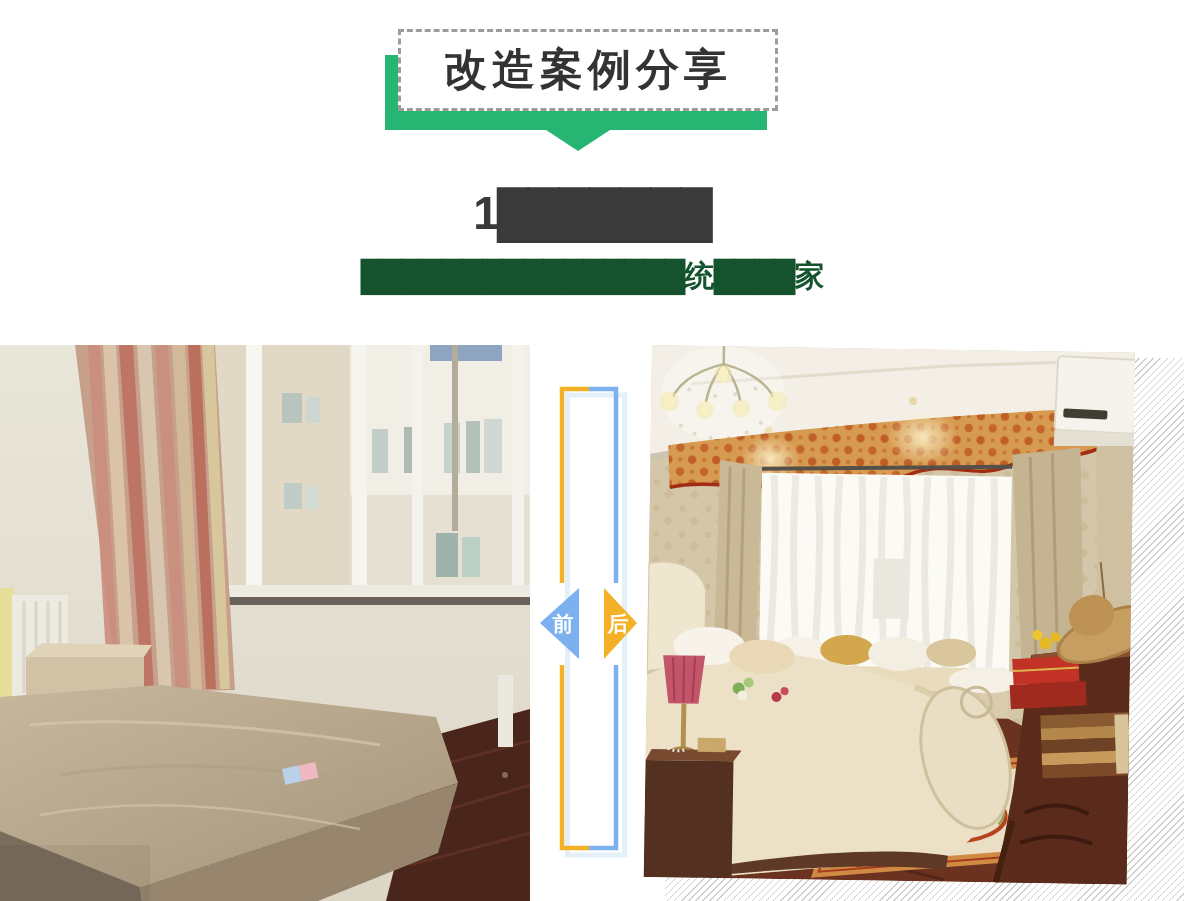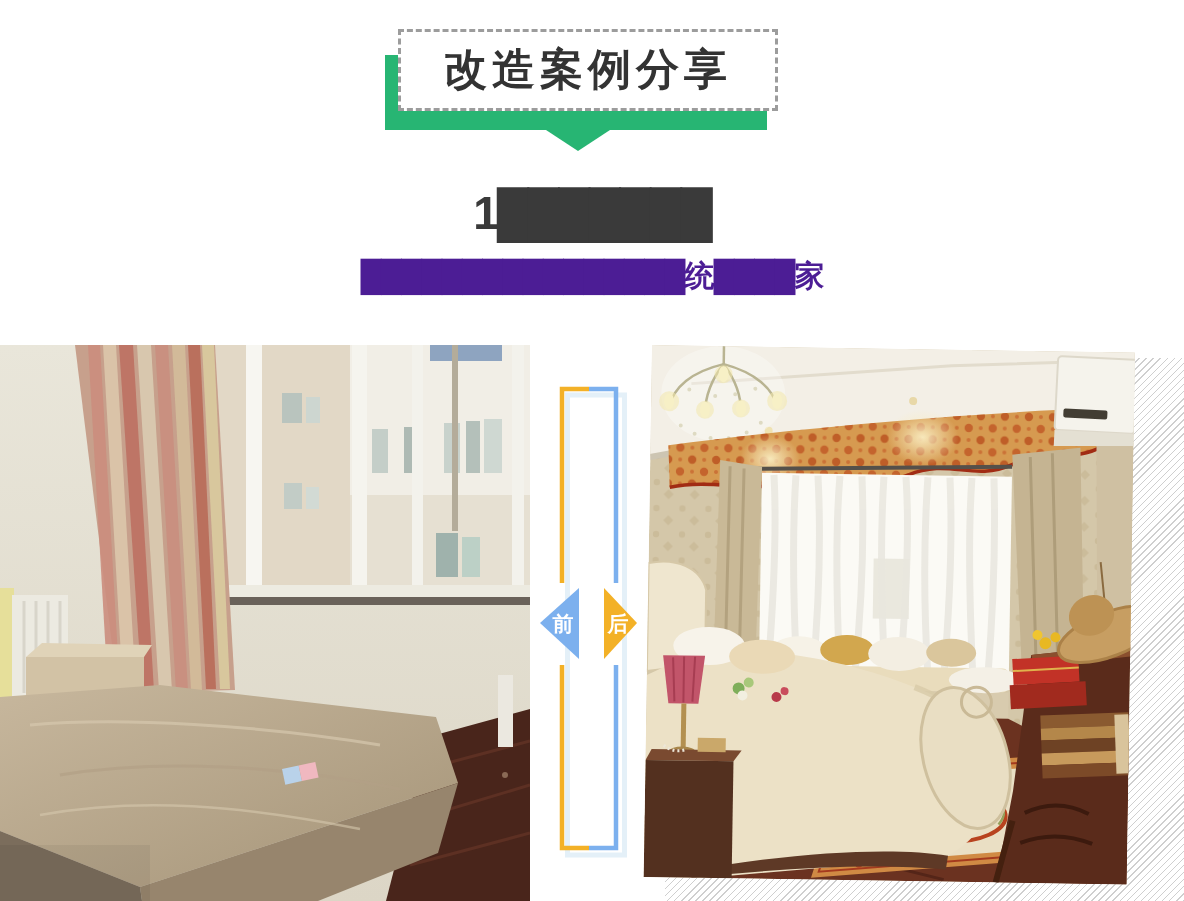--- a/index.html
+++ b/index.html
@@ -12,21 +12,21 @@
               border:3px dashed #9c9c9c;display:flex;align-items:center;justify-content:center;}
   .banner-title{font-size:43px;font-weight:bold;color:#333333;letter-spacing:5px;white-space:nowrap;}
   .banner-pointer{position:absolute;left:546px;top:130px;width:0;height:0;
               border-left:32px solid transparent;border-right:32px solid transparent;
               border-top:21px solid #27b573;}
 
   
   .case-title{position:absolute;left:0;top:186px;width:1184px;text-align:center;
               font-size:46px;font-weight:bold;color:#3a3a3a;letter-spacing:-2px;}
   .case-subtitle{position:absolute;left:0;top:256px;width:1184px;text-align:center;
-              font-size:30px;font-weight:bold;color:#4c1d95;letter-spacing:-1px;}
+              font-size:30px;font-weight:bold;color:#14532d;letter-spacing:-1px;}
 
   
   .photo{position:absolute;overflow:hidden;}
   .photo svg{display:block;}
   .photo-before{left:0;top:345px;width:530px;height:556px;}
   .photo-after{left:652px;top:345px;width:483px;height:532px;transform:rotate(0.9deg);transform-origin:0 0;}
   .hatch{position:absolute;left:665px;top:358px;width:519px;height:543px;
          background-image:repeating-linear-gradient(135deg,#cfcfcf 0,#cfcfcf 1px,transparent 1px,transparent 5px);}
   .divider{position:absolute;left:535px;top:380px;}
   .divider text{font-size:21px;font-weight:bold;fill:#ffffff;text-anchor:middle;

